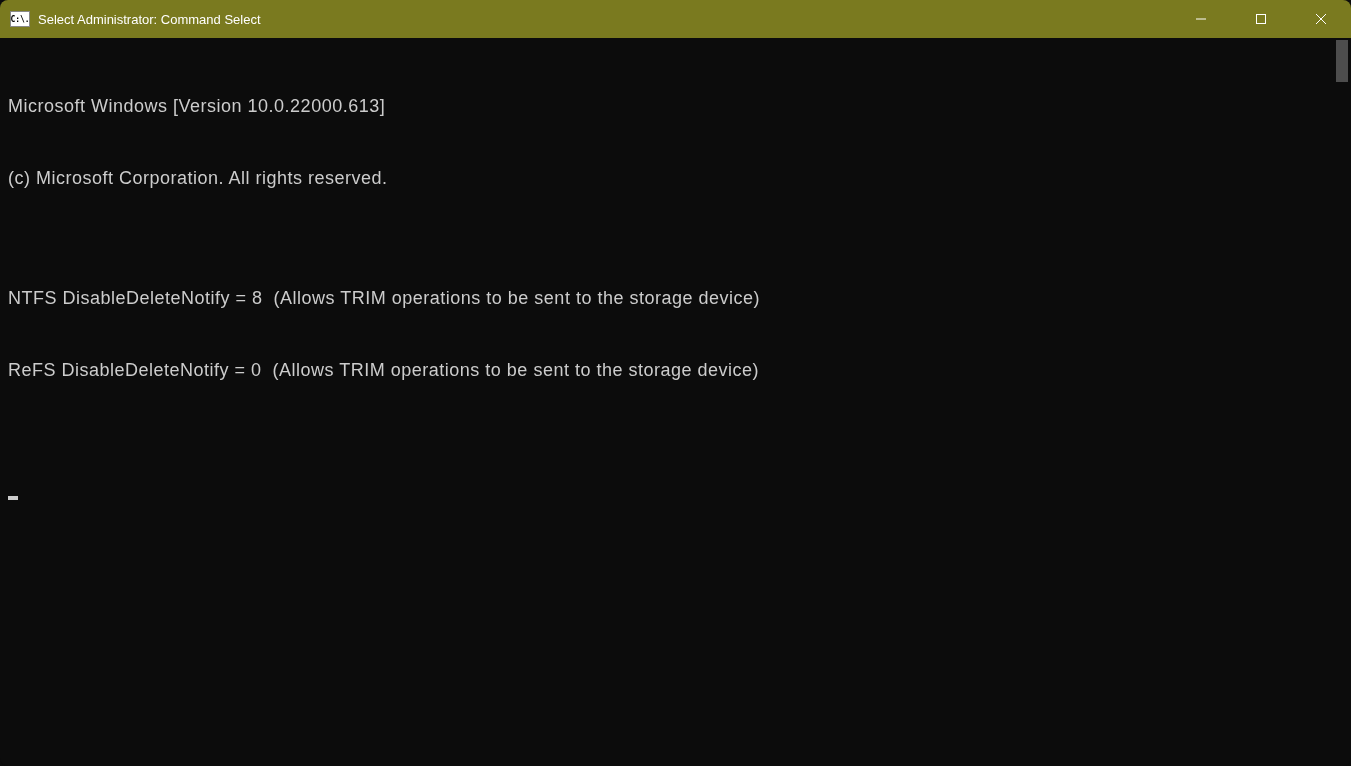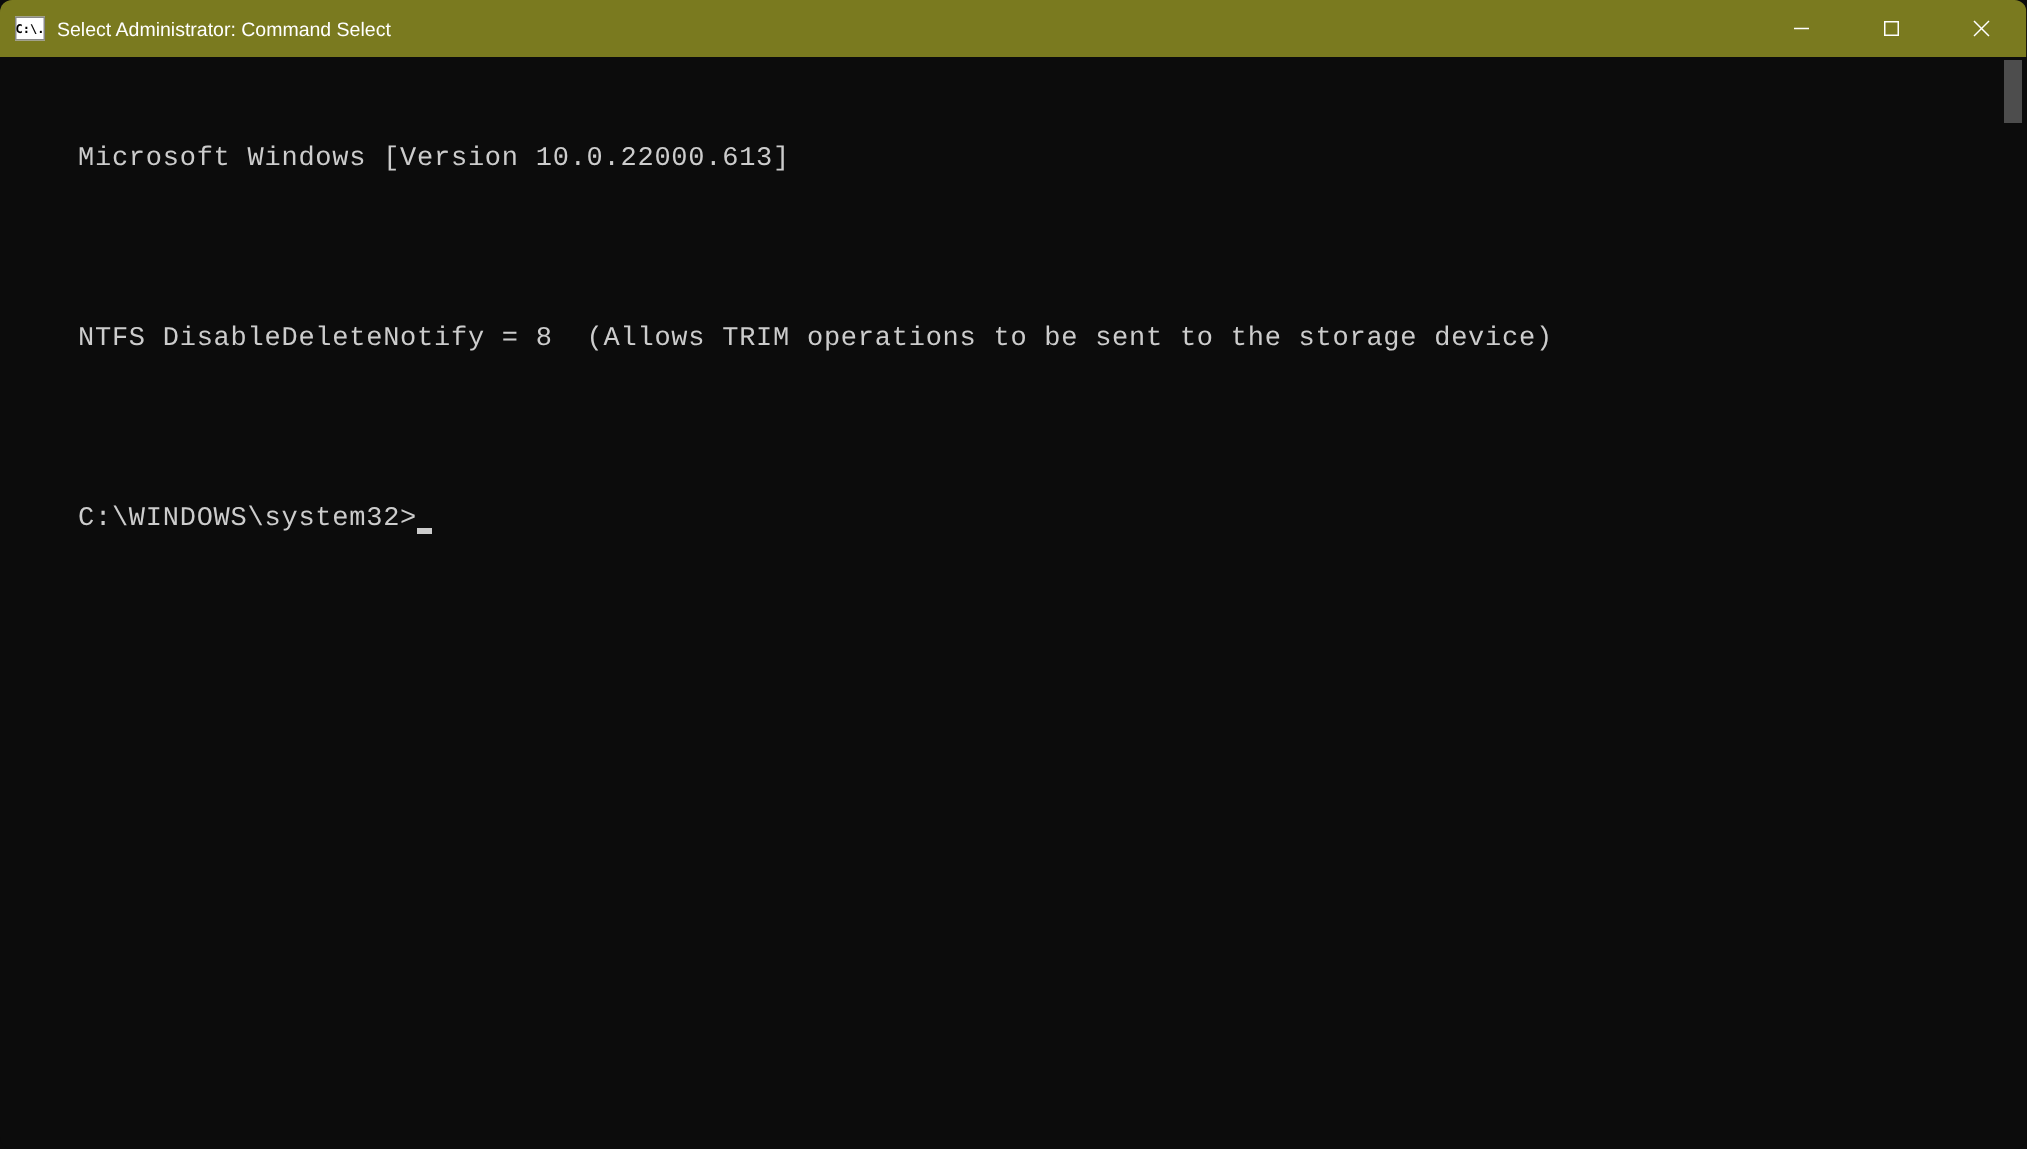--- a/index.html
+++ b/index.html
@@ -72,29 +72,28 @@
     }
     .content-area {
       flex: 1;
       display: flex;
       position: relative;
     }
     .terminal {
       flex: 1;
       background: #0c0c0c;
       color: #cccccc;
-      font-family: Liberation Mono, monospace;
+      font-family: Liberation Sans, sans-serif;
       font-size: 18px;
       line-height: 24px;
       padding: 8px 8px;
       white-space: pre;
       overflow: hidden;
       letter-spacing: 0.5px;
       font-weight: 400;
-      margin-left: 44px;
     }
     .terminal-line {
       display: block;
     }
     .cursor {
       display: inline-block;
       width: 10px;
       height: 4px;
       background: #cccccc;
       vertical-align: bottom;
@@ -138,22 +137,24 @@
         <svg viewBox="0 0 12 12">
             <line x1="1" y1="1" x2="11" y2="11" stroke="white" stroke-width="1"></line>
             <line x1="11" y1="1" x2="1" y2="11" stroke="white" stroke-width="1"></line>
           </svg>
       </div>
     </div>
   </div>
   <div class="content-area">
     <div class="terminal">
       <span class="terminal-line">Microsoft Windows [Version 10.0.22000.613]</span>
+      <span class="terminal-line">(c) Microsoft Corporation. All rights reserved.</span>
       <span class="terminal-line"></span>
       <span class="terminal-line">NTFS DisableDeleteNotify = 8  (Allows TRIM operations to be sent to the storage device)</span>
+      <span class="terminal-line">ReFS DisableDeleteNotify = 0  (Allows TRIM operations to be sent to the storage device)</span>
       <span class="terminal-line"></span>
-      <span class="terminal-line"><span>C:\WINDOWS\system32&gt;</span><span class="cursor"></span></span>
+      <span class="terminal-line"><span class="cursor"></span></span>
     </div>
     <div class="scrollbar-track">
       <div class="scrollbar-thumb"></div>
     </div>
   </div>
 </div>
 
 </body></html>

